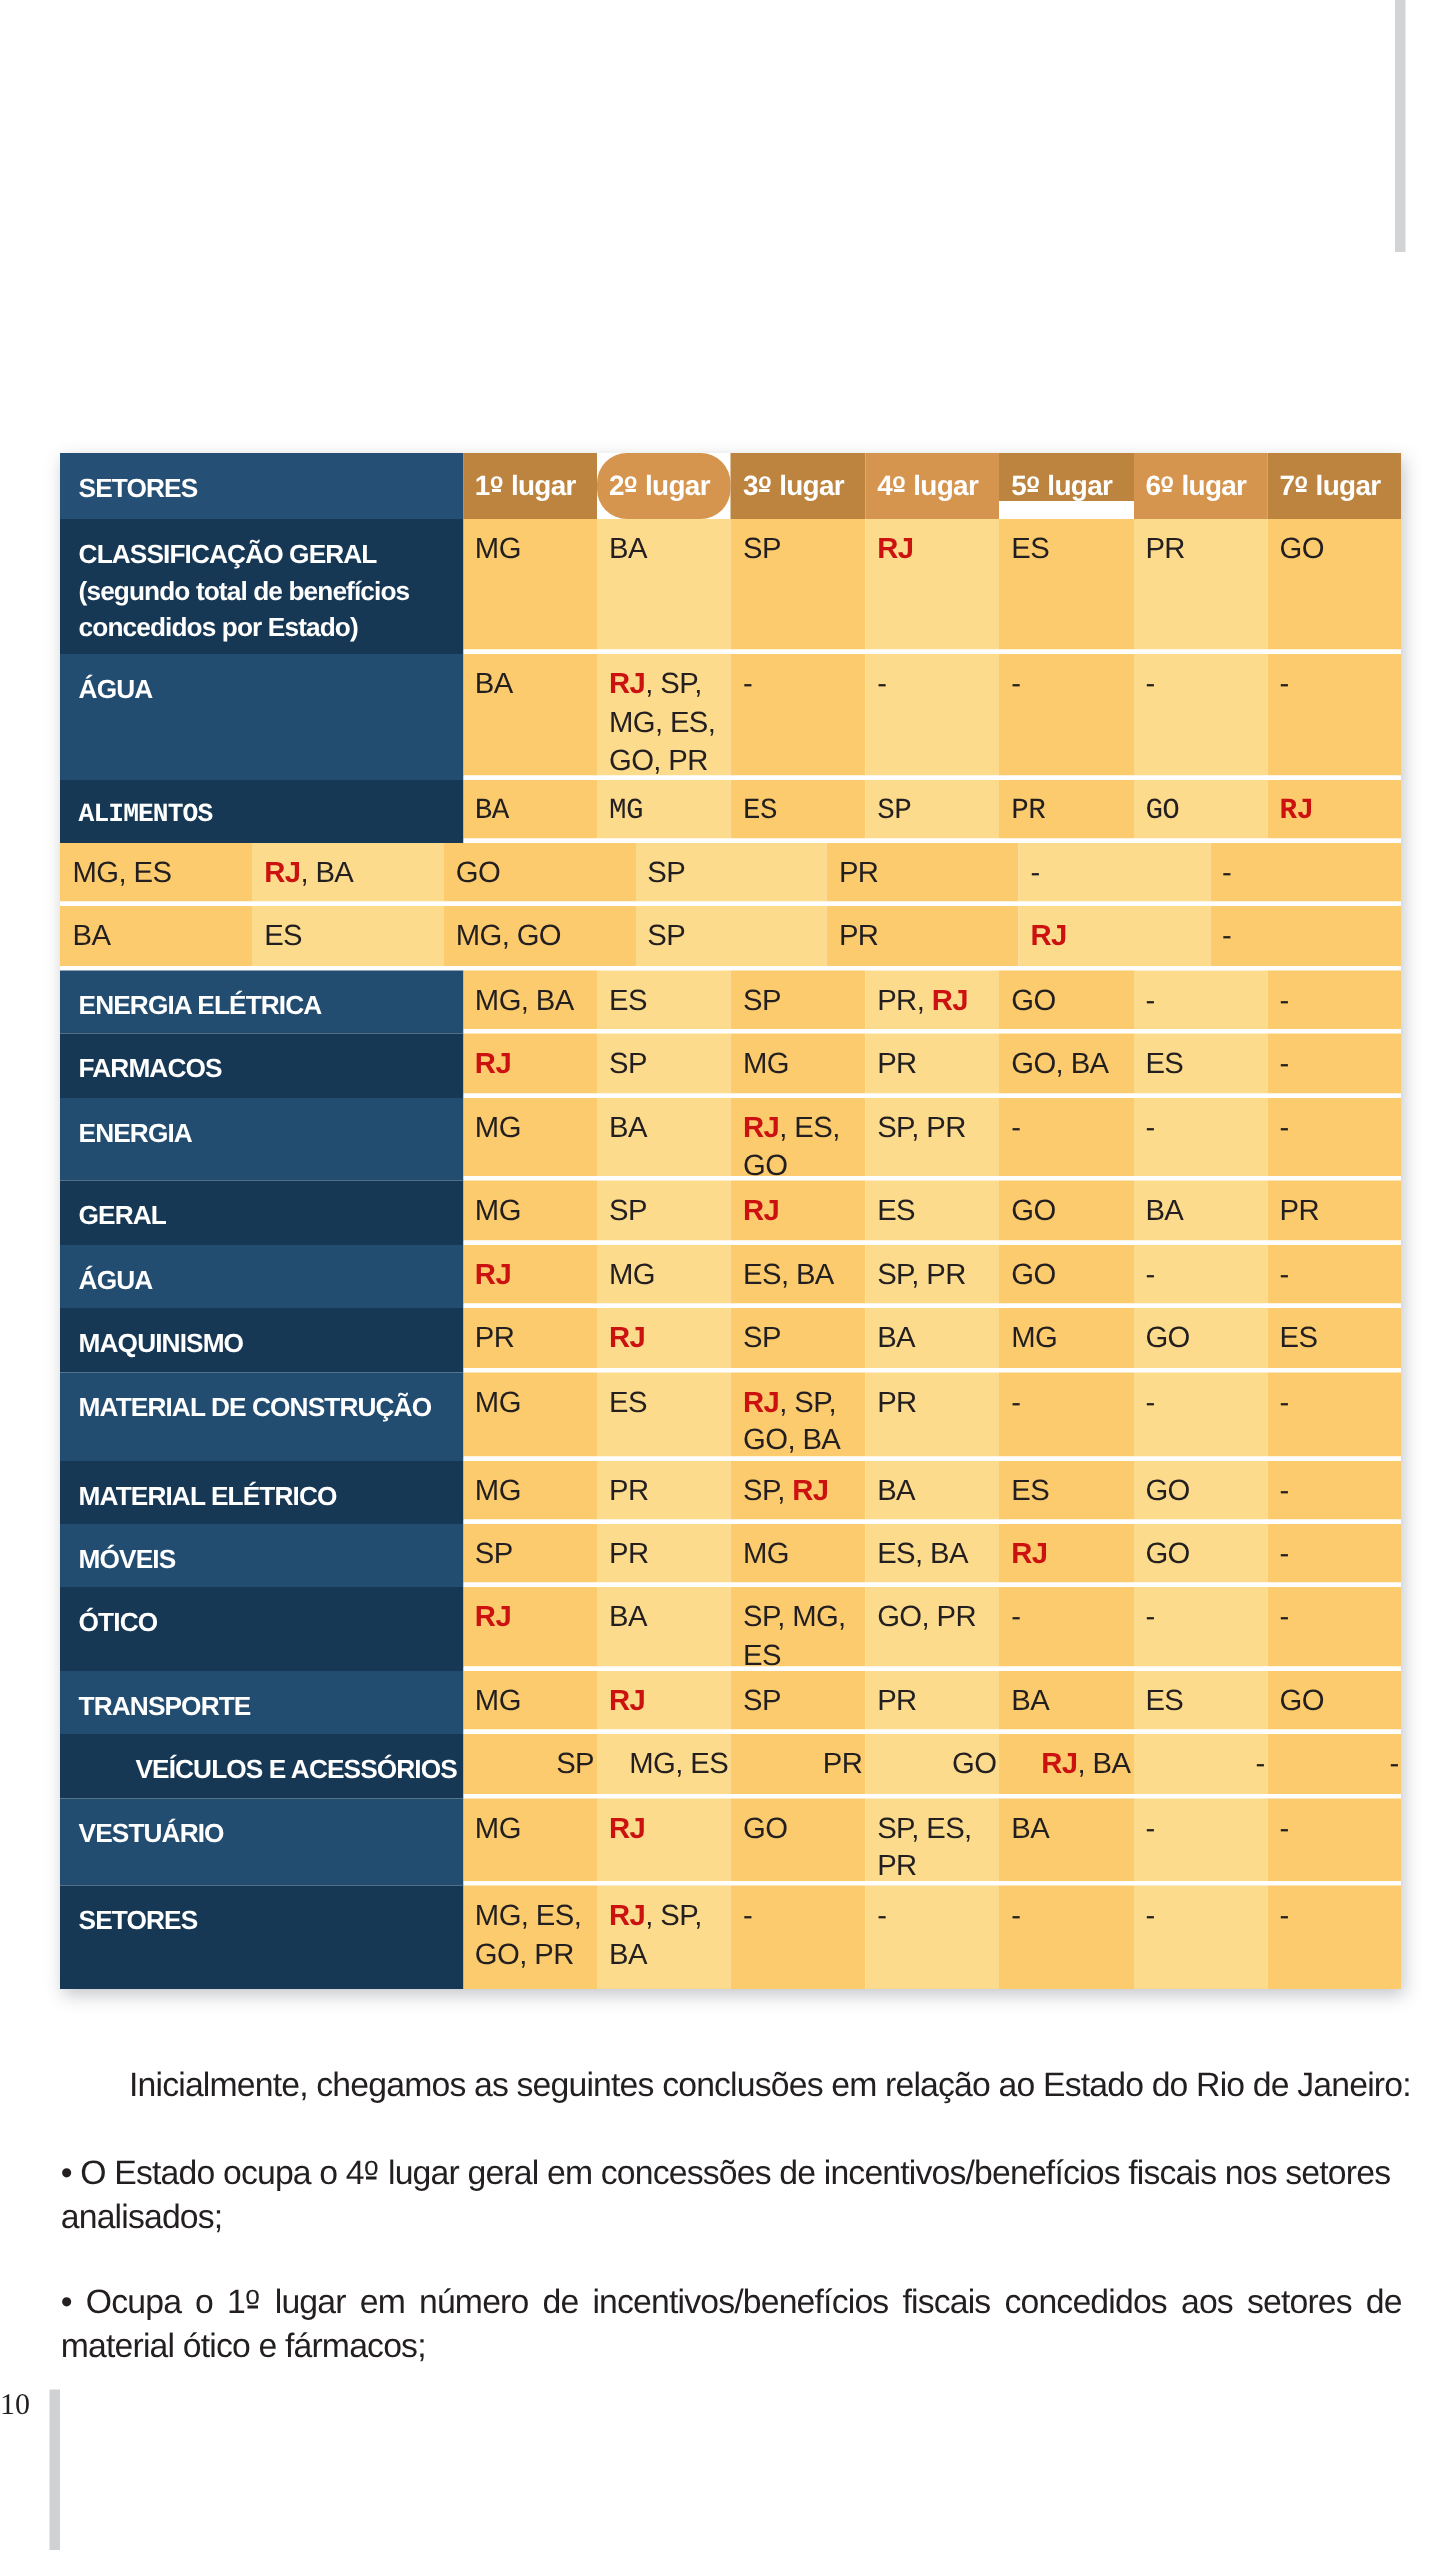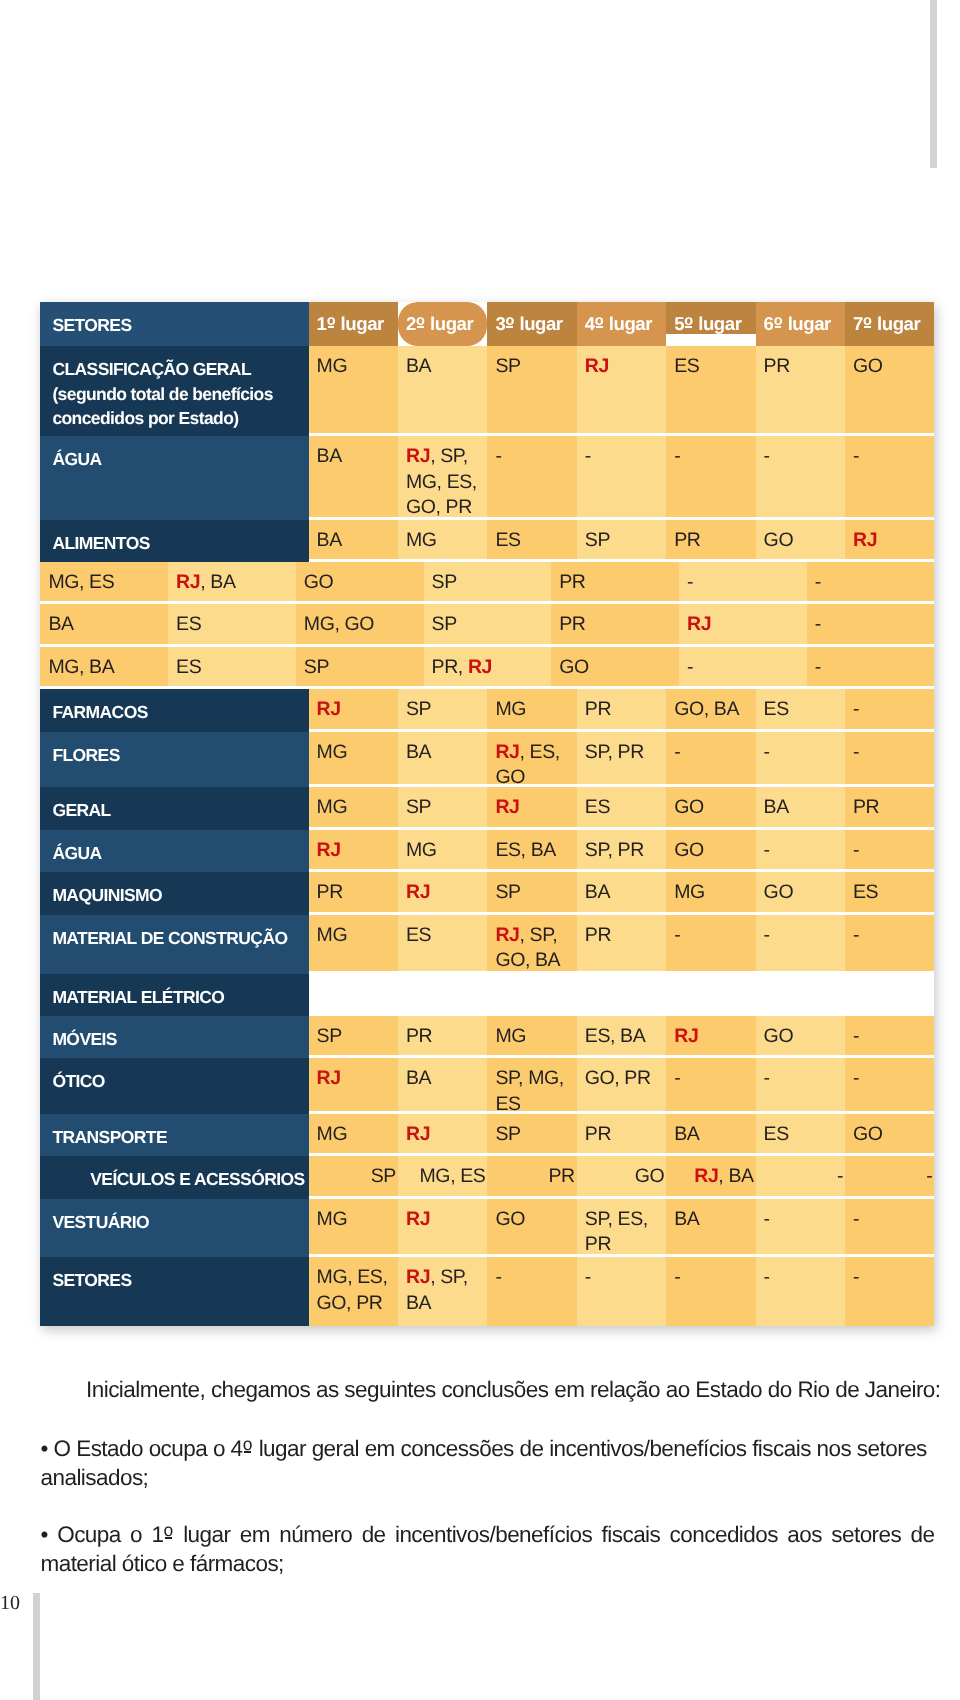--- a/index.html
+++ b/index.html
@@ -130,21 +130,21 @@
           </div>
           <div class="cell l" style="height: 81px;">
             <div><span>-</span></div>
           </div>
           <div class="cell d" style="height: 81px;">
             <div><span>-</span></div>
           </div>
           <div class="sepgap" style="height: 3px;"></div>
         </div>
       </div>
-      <div class="trow rowdark" style="height: 42px;">
+      <div class="trow rowdark" style="height: 42px; font-family: Liberation Mono, monospace;">
         <div class="sect">
           <div>ALIMENTOS</div>
         </div>
         <div class="cells" style="flex-wrap: wrap;">
           <div class="cell d" style="height: 39px;">
             <div><span>BA</span></div>
           </div>
           <div class="cell l" style="height: 39px;">
             <div><span>MG</span></div>
           </div>
@@ -212,20 +212,23 @@
           <div class="cell l" style="height: 39.5px;">
             <div><span class="rj">RJ</span></div>
           </div>
           <div class="cell d" style="height: 39.5px;">
             <div><span>-</span></div>
           </div>
           <div class="sepgap" style="height: 3px;"></div>
         </div>
       </div>
       <div class="trow rowlight" style="height: 42.5px;">
+        <div class="sect">
+          <div>ENERGIA ELÉTRICA</div>
+        </div>
         <div class="cells" style="flex-wrap: wrap;">
           <div class="cell d" style="height: 39.5px;">
             <div><span>MG, BA</span></div>
           </div>
           <div class="cell l" style="height: 39.5px;">
             <div><span>ES</span></div>
           </div>
           <div class="cell d" style="height: 39.5px;">
             <div><span>SP</span></div>
           </div>
@@ -268,21 +271,21 @@
             <div><span>ES</span></div>
           </div>
           <div class="cell d" style="height: 39.5px;">
             <div><span>-</span></div>
           </div>
           <div class="sepgap" style="height: 3px;"></div>
         </div>
       </div>
       <div class="trow rowlight" style="height: 55.5px;">
         <div class="sect">
-          <div>FLORES</div>
+          <div>ENERGIA</div>
         </div>
         <div class="cells" style="flex-wrap: wrap;">
           <div class="cell d" style="height: 52.5px;">
             <div><span>MG</span></div>
           </div>
           <div class="cell l" style="height: 52.5px;">
             <div><span>BA</span></div>
           </div>
           <div class="cell d" style="height: 52.5px;">
             <div><span class="rj">RJ</span><span>, ES,</span></div>
@@ -413,21 +416,21 @@
           </div>
           <div class="cell l" style="height: 56px;">
             <div><span>-</span></div>
           </div>
           <div class="cell d" style="height: 56px;">
             <div><span>-</span></div>
           </div>
           <div class="sepgap" style="height: 3px;"></div>
         </div>
       </div>
-      <div class="trow rowdark" style="height: 42.5px; flex-direction: column;">
+      <div class="trow rowdark" style="height: 42.5px;">
         <div class="sect">
           <div>MATERIAL ELÉTRICO</div>
         </div>
         <div class="cells" style="flex-wrap: wrap;">
           <div class="cell d" style="height: 39.5px;">
             <div><span>MG</span></div>
           </div>
           <div class="cell l" style="height: 39.5px;">
             <div><span>PR</span></div>
           </div>

